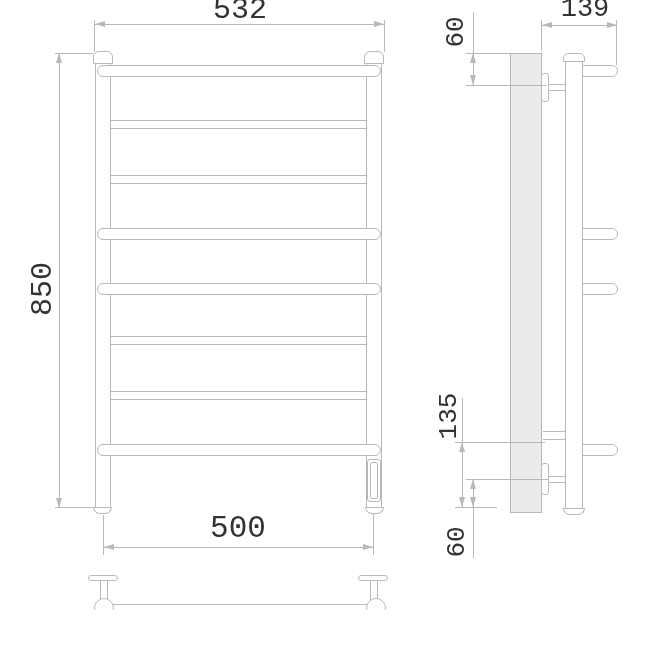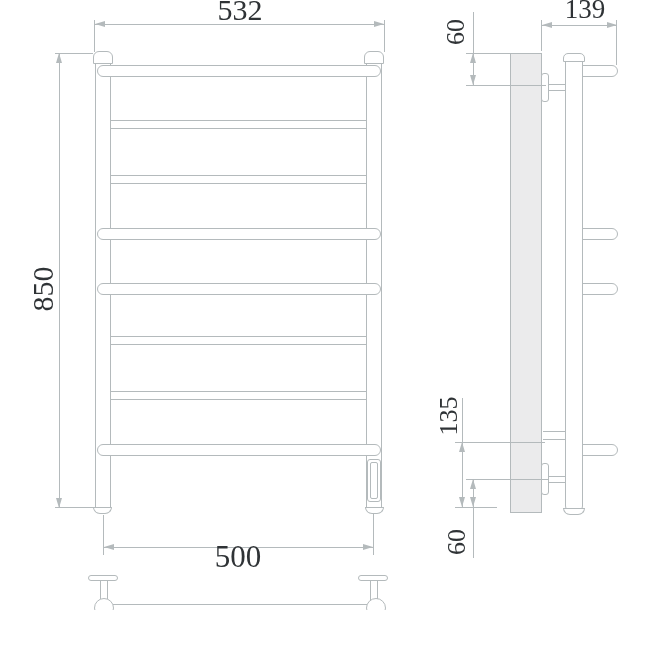--- a/index.html
+++ b/index.html
@@ -3,21 +3,21 @@
 <meta charset="utf-8">
 <style>
   :root{
     --line:#b4babc;
     --txt:#2f3336;
     --wall:#ebebec;
   }
   html,body{margin:0;padding:0;background:#fff;}
   .canvas{
     position:relative;width:650px;height:610px;background:#fff;overflow:hidden;
-    font-family:Liberation Serif, serif;color:var(--txt);
+    font-family:Liberation Mono, monospace;color:var(--txt);
   }
   .ln{position:absolute;background:var(--line);}
   .outl{position:absolute;border:1px solid var(--line);background:#fff;box-sizing:border-box;}
   .tb{position:absolute;border-top:1px solid var(--line);border-bottom:1px solid var(--line);background:transparent;box-sizing:border-box;}
   .lr{position:absolute;border-left:1px solid var(--line);border-right:1px solid var(--line);background:transparent;box-sizing:border-box;}
   .curve{position:absolute;border:1px solid var(--line);border-top:none;background:transparent;box-sizing:border-box;}
   .arr{position:absolute;width:0;height:0;}
   .a-l{border-top:3px solid transparent;border-bottom:3px solid transparent;border-right:10px solid var(--line);}
   .a-r{border-top:3px solid transparent;border-bottom:3px solid transparent;border-left:10px solid var(--line);}
   .a-u{border-left:3px solid transparent;border-right:3px solid transparent;border-bottom:10px solid var(--line);}
@@ -72,21 +72,21 @@
       <div class="arr a-d" style="left:56px;top:498px;"></div>
       <div class="dimtxt rot" style="left:-7px;top:274px;width:100px;height:30px;">850</div>
     </div>
 
     <div>
       <div class="ln" style="left:103px;top:515px;width:1px;height:40px;"></div>
       <div class="ln" style="left:373px;top:513px;width:1px;height:42px;"></div>
       <div class="ln" style="left:104px;top:547px;width:269px;height:1px;"></div>
       <div class="arr a-l" style="left:104px;top:544px;"></div>
       <div class="arr a-r" style="left:363px;top:544px;"></div>
-      <div class="dimtxt" style="left:188px;top:541px;width:100px;font-size:31px;line-height:31px;">500</div>
+      <div class="dimtxt" style="left:188px;top:513px;width:100px;font-size:31px;line-height:31px;">500</div>
     </div>
   </div>
 
   <div>
 
     <div style="position:absolute;left:510px;top:53px;width:32px;height:460px;background:var(--wall);border:1px solid var(--line);box-sizing:border-box;"></div>
 
     <div class="tb" style="left:543px;top:431px;width:23px;height:9px;"></div>
 
     <div class="outl" style="left:574px;top:65px;width:44px;height:12px;border-radius:0 6px 6px 0;"></div>

